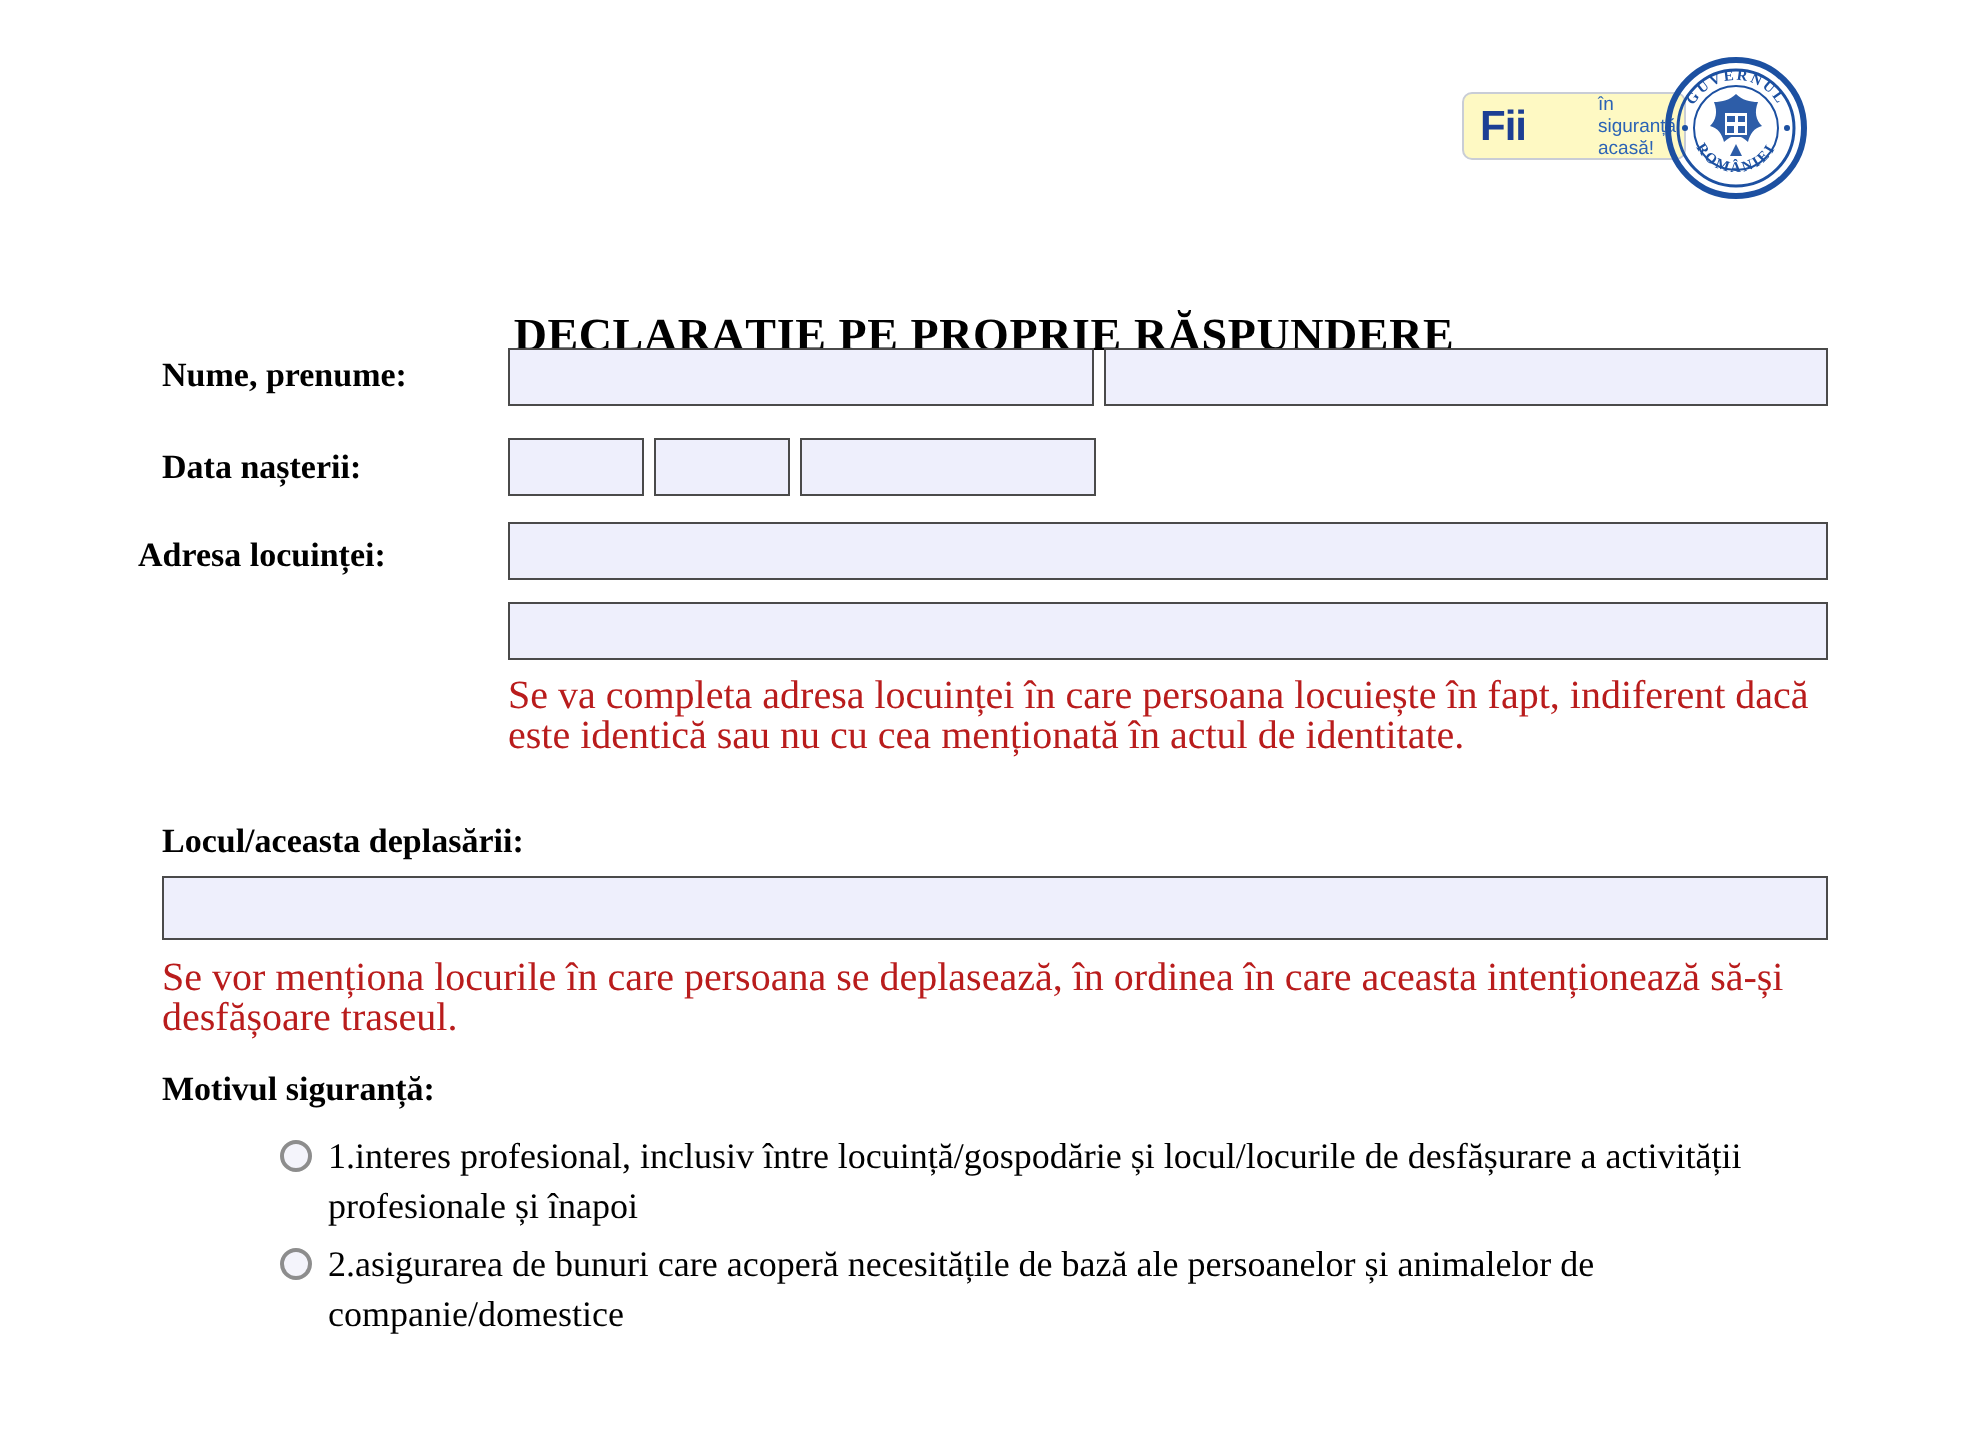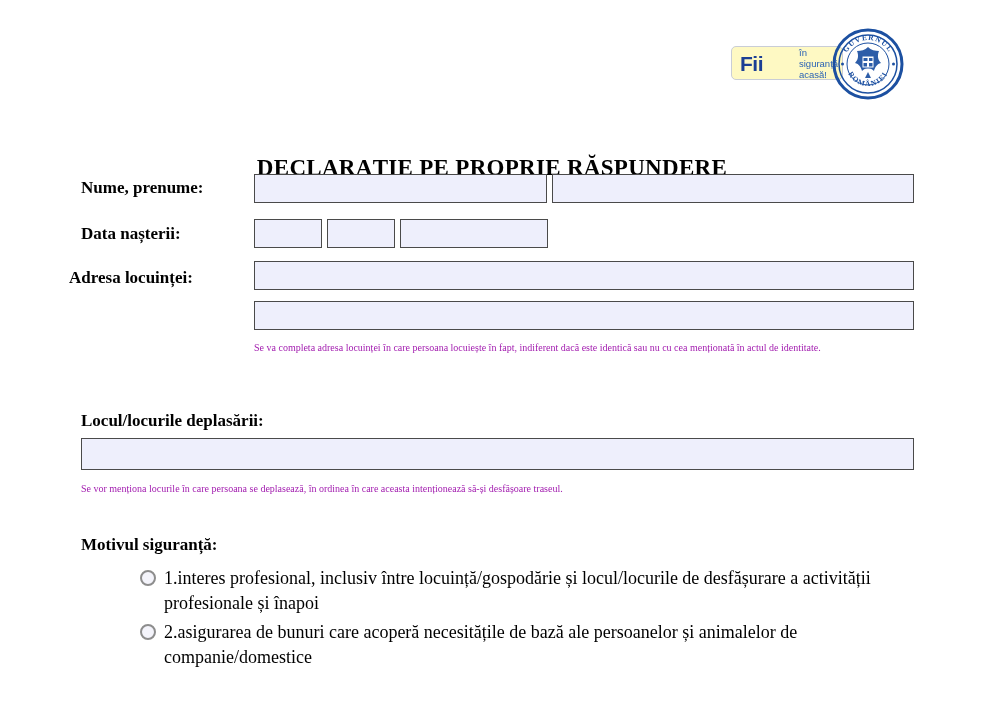--- a/index.html
+++ b/index.html
@@ -87,23 +87,23 @@
     font-size: 17px;
     font-weight: bold;
   }
   .section-head {
     position: absolute;
     font-size: 17px;
     font-weight: bold;
   }
   .hint {
     position: absolute;
-    font-size: 10px;
+    font-size: 20px;
     line-height: 20px;
-    color: #a21caf;
+    color: #b91c1c;
   }
 
   
   #lbl-nume   { left: 81px;  top: 178px; }
   #f-nume-1   { left: 254px; top: 174px; width: 293px; height: 29px; }
   #f-nume-2   { left: 552px; top: 174px; width: 362px; height: 29px; }
 
   #lbl-data   { left: 81px;  top: 224px; }
   #f-zi       { left: 254px; top: 219px; width: 68px;  height: 29px; }
   #f-luna     { left: 327px; top: 219px; width: 68px;  height: 29px; }
@@ -198,21 +198,21 @@
 <div class="label" id="lbl-data">Data nașterii:</div>
 <input class="field" id="f-zi" value="" style="">
 <input class="field" id="f-luna" value="" style="">
 <input class="field" id="f-an" value="" style="">
 
 <div class="label" id="lbl-adresa">Adresa locuinței:</div>
 <input class="field" id="f-adresa-1" value="" style="">
 <input class="field" id="f-adresa-2" value="" style="">
 <div class="hint" id="hint-adresa">Se va completa adresa locuinței în care persoana locuiește în fapt, indiferent dacă este identică sau nu cu cea menționată în actul de identitate.</div>
 
-<div class="section-head" id="head-locul">Locul/locurile deplasării:</div>
+<div class="section-head" id="head-locul">Locul/aceasta deplasării:</div>
 <input class="field" id="f-locul" value="" style="">
 <div class="hint" id="hint-locul">Se vor menționa locurile în care persoana se deplasează, în ordinea în care aceasta intenționează să-și desfășoare traseul.</div>
 
 <div class="section-head" id="head-motiv">Motivul siguranță:</div>
 
 <div class="options" id="reason-options">
     <div class="option-row">
       <span class="radio"></span>
       <span class="option-text">1.interes profesional, inclusiv între locuință/gospodărie și locul/locurile de desfășurare a activității profesionale și înapoi</span>
     </div>

